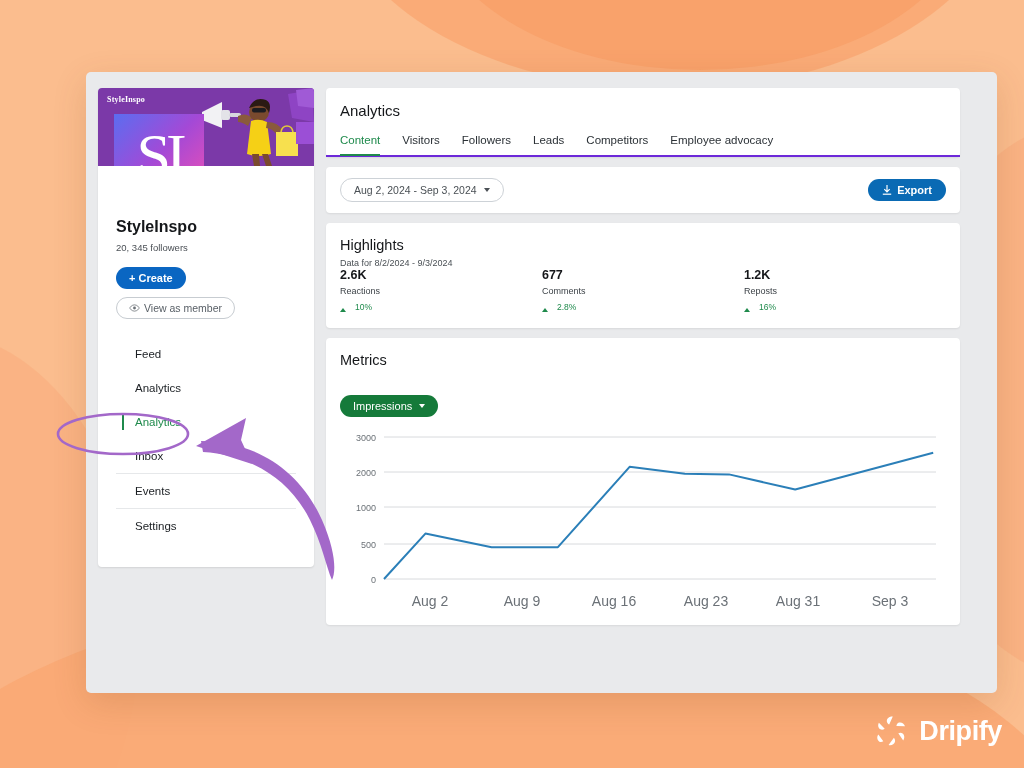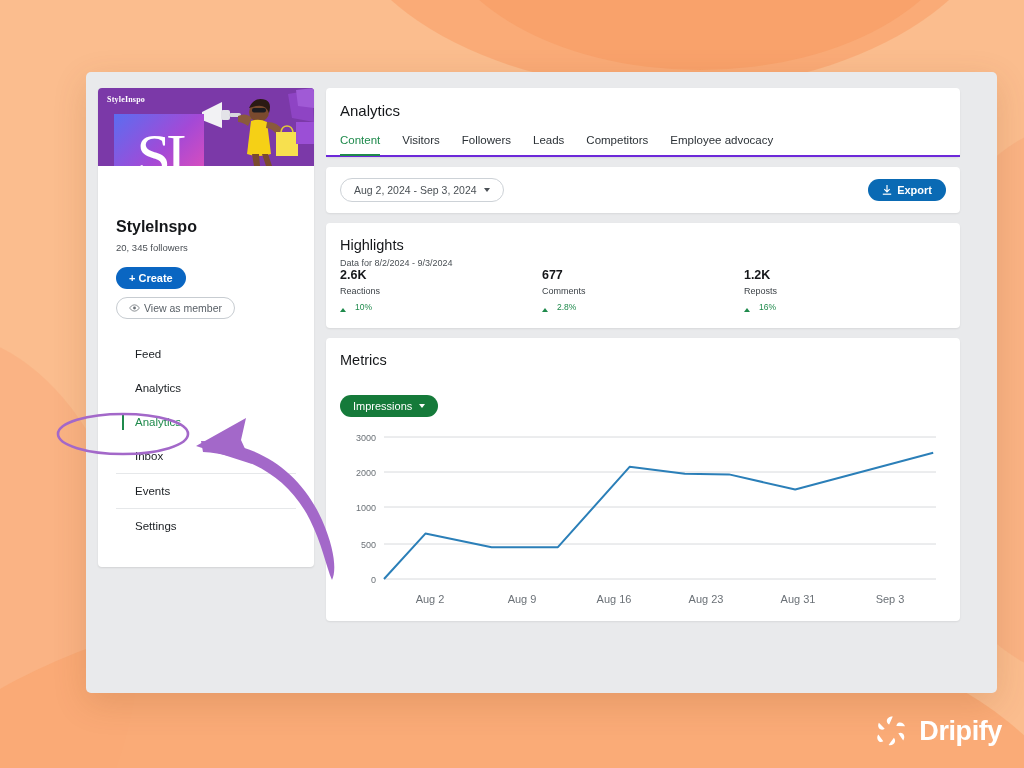--- a/index.html
+++ b/index.html
@@ -114,21 +114,21 @@
   .up{width:0;height:0;border-left:3px solid transparent;border-right:3px solid transparent;
       border-bottom:4px solid #1f8a4c;}
 
   .btn-metric{
     display:inline-flex;align-items:center;gap:7px;background:#157a3a;color:#fff;border:none;
     border-radius:13px;padding:5px 13px;font-size:11px;cursor:pointer;margin-top:22px;
   }
   .chartbox{position:relative;height:160px;margin-top:12px;}
   .chartbox svg{display:block;}
   .xlabels{display:flex;margin-left:44px;margin-top:4px;}
-  .xlabel{font-size:11px;color:#6b7177;text-align:center;}
+  .xlabel{font-size:14px;color:#6b7177;text-align:center;}
 
   
   .annot{position:absolute;left:0;top:0;width:1024px;height:768px;pointer-events:none;}
 
   
   .brand{position:absolute;right:22px;bottom:20px;display:flex;align-items:center;gap:10px;}
   .brand-txt{color:#fff;font-size:27px;font-weight:700;letter-spacing:-.4px;}
 </style>
 </head>
 <body>

